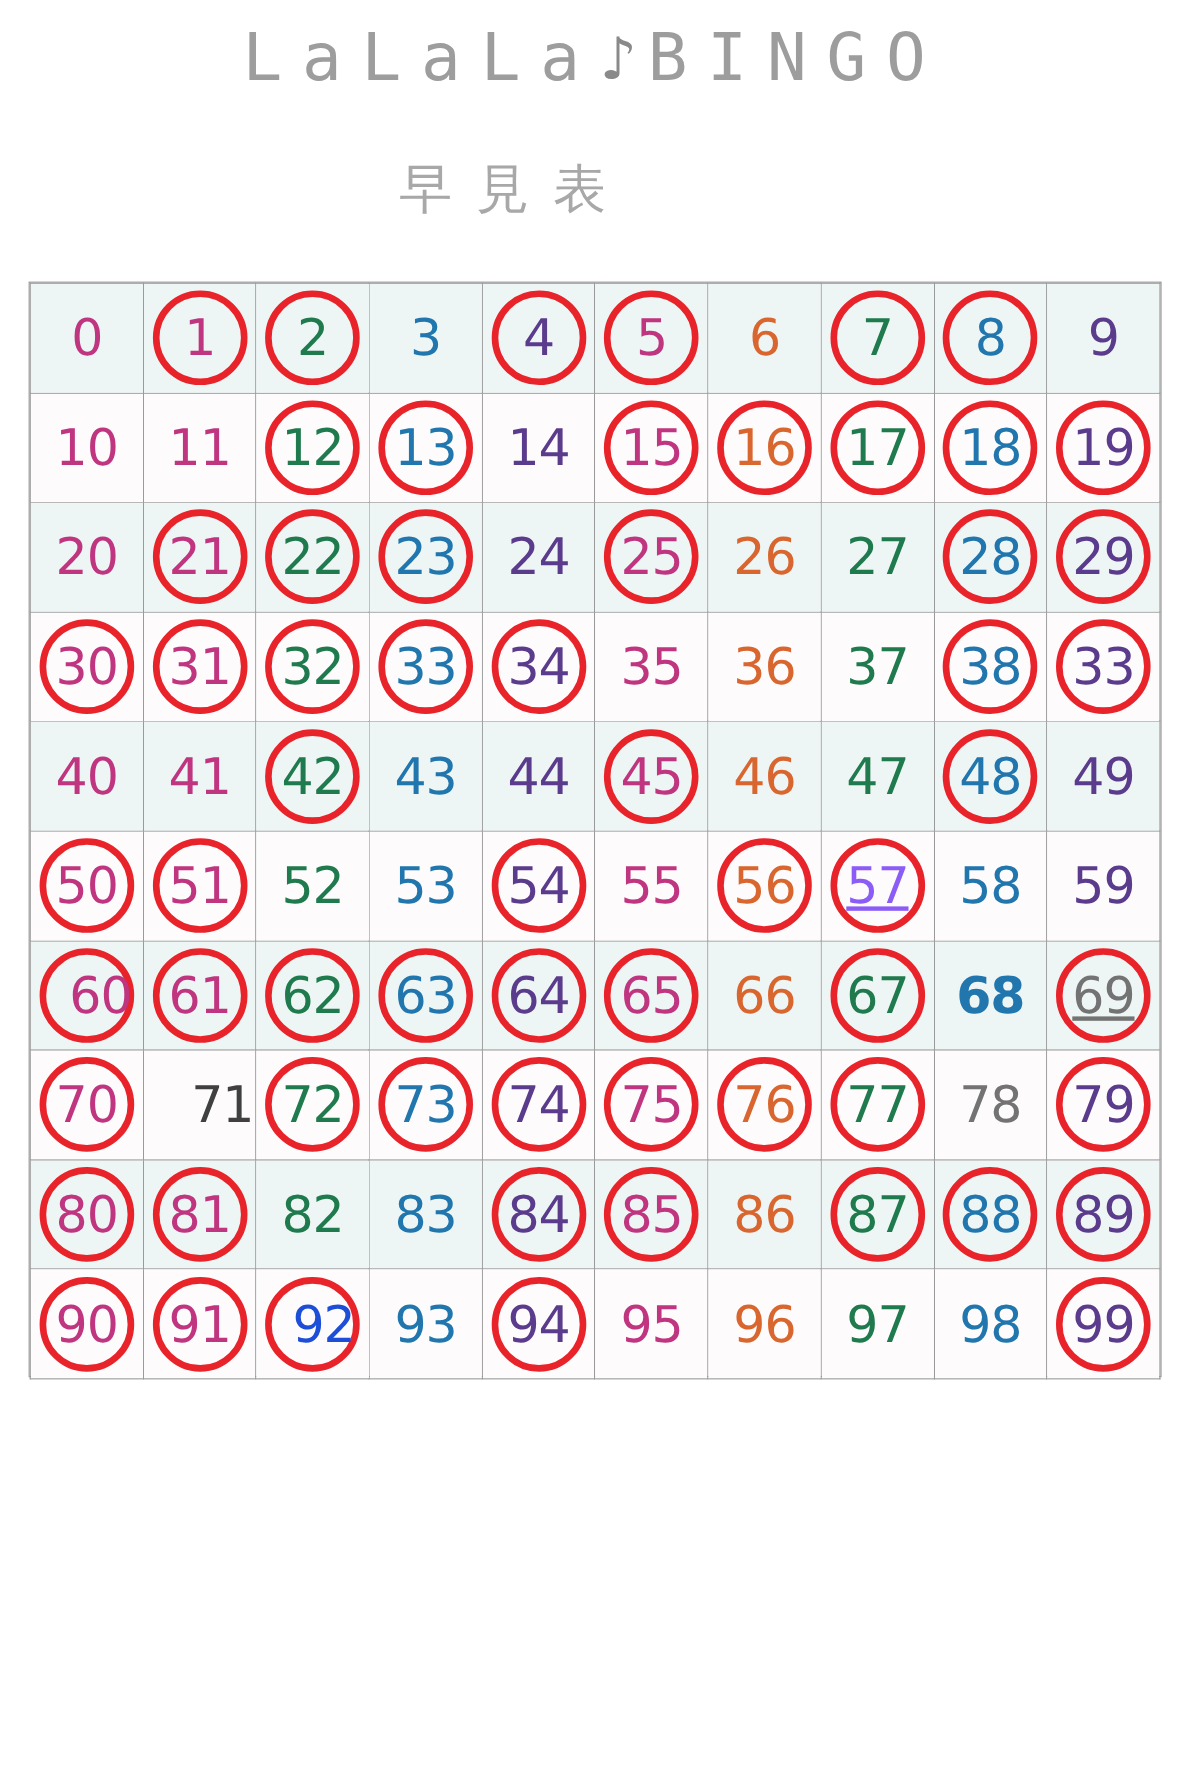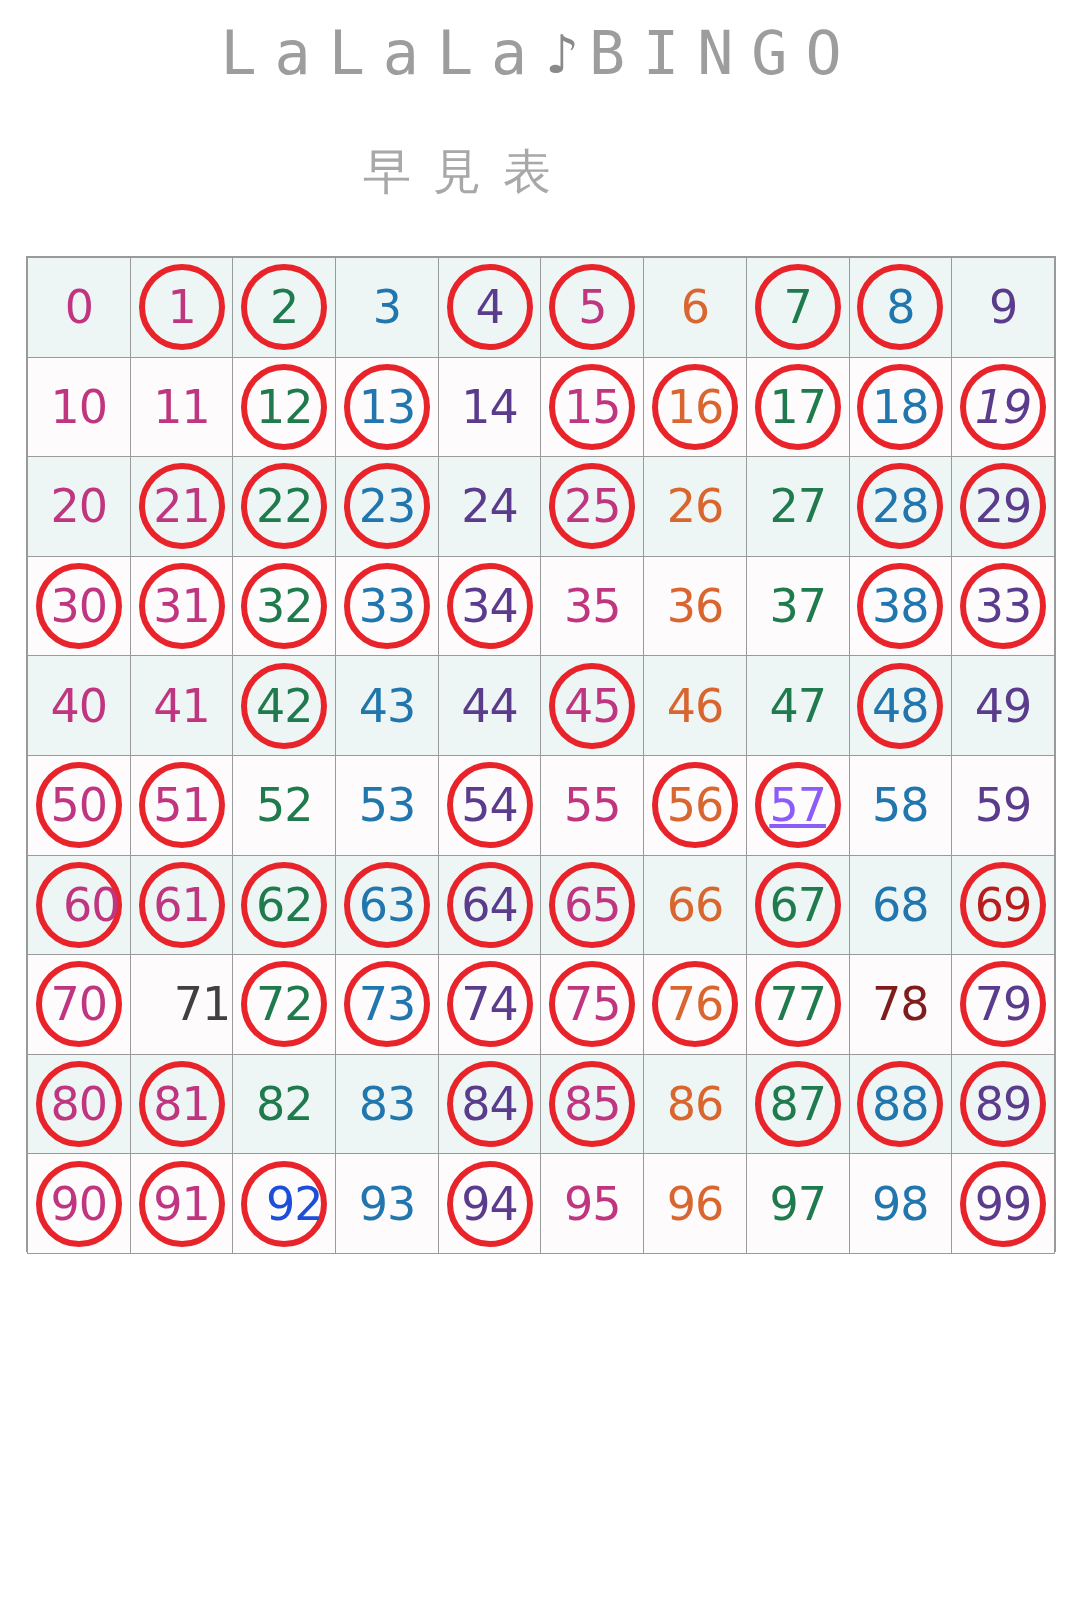--- a/index.html
+++ b/index.html
@@ -235,21 +235,21 @@
             </td>
             <td class="tint-b">
               <div class="cell-inner">
                 <span class="ring" style="border-color: rgb(232, 35, 42);"></span>
                 <span class="num" style="color: rgb(33, 118, 174);">18</span>
               </div>
             </td>
             <td class="tint-b">
               <div class="cell-inner">
                 <span class="ring" style="border-color: rgb(232, 35, 42);"></span>
-                <span class="num" style="color: rgb(91, 59, 140); font-style: italic;">19</span>
+                <span class="num" style="color: rgb(91, 59, 140);">19</span>
               </div>
             </td>
           </tr>
           <tr>
             <td class="tint-a">
               <div class="cell-inner">
                 <span class="num" style="color: rgb(192, 53, 127);">20</span>
               </div>
             </td>
             <td class="tint-a">
@@ -518,27 +518,27 @@
               </div>
             </td>
             <td class="tint-a">
               <div class="cell-inner">
                 <span class="ring" style="border-color: rgb(232, 35, 42);"></span>
                 <span class="num" style="color: rgb(31, 122, 77);">67</span>
               </div>
             </td>
             <td class="tint-a">
               <div class="cell-inner">
-                <span class="num" style="color: rgb(33, 118, 174);">68</span>
-              </div>
-            </td>
-            <td class="tint-a">
-              <div class="cell-inner">
-                <span class="ring" style="border-color: rgb(232, 35, 42);"></span>
-                <span class="num" style="color: #b91c1c;">69</span>
+                <span class="num" style="color: rgb(33, 118, 174); font-weight: bold;">68</span>
+              </div>
+            </td>
+            <td class="tint-a">
+              <div class="cell-inner">
+                <span class="ring" style="border-color: rgb(232, 35, 42);"></span>
+                <span class="num" style="color: #737373; text-decoration: underline;">69</span>
               </div>
             </td>
           </tr>
           <tr>
             <td class="tint-b">
               <div class="cell-inner">
                 <span class="ring" style="border-color: rgb(232, 35, 42);"></span>
                 <span class="num" style="color: rgb(192, 53, 127);">70</span>
               </div>
             </td>
@@ -578,21 +578,21 @@
               </div>
             </td>
             <td class="tint-b">
               <div class="cell-inner">
                 <span class="ring" style="border-color: rgb(232, 35, 42);"></span>
                 <span class="num" style="color: rgb(31, 122, 77);">77</span>
               </div>
             </td>
             <td class="tint-b">
               <div class="cell-inner">
-                <span class="num" style="color: #7f1d1d;">78</span>
+                <span class="num" style="color: #737373;">78</span>
               </div>
             </td>
             <td class="tint-b">
               <div class="cell-inner">
                 <span class="ring" style="border-color: rgb(232, 35, 42);"></span>
                 <span class="num" style="color: rgb(91, 59, 140);">79</span>
               </div>
             </td>
           </tr>
           <tr>

